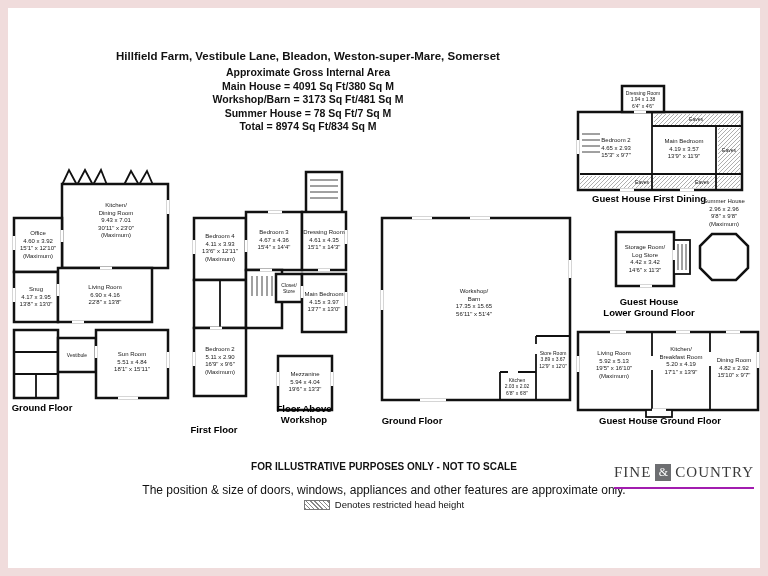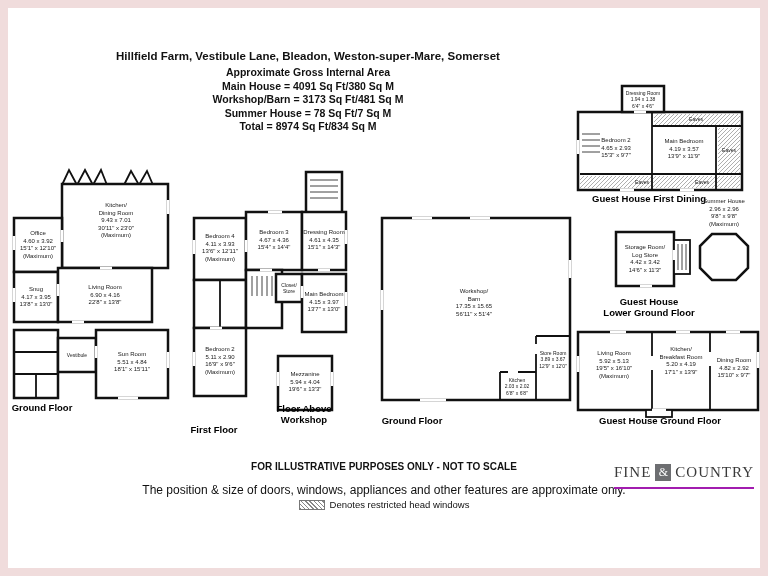--- a/index.html
+++ b/index.html
@@ -310,21 +310,21 @@
 17'1" x 13'9"</div>
   <div class="rlabel" style="left:734px;top:368px">Dining Room
 4.82 x 2.92
 15'10" x 9'7"</div>
   <div class="ftitle" style="left:660px;top:420px">Guest House Ground Floor</div>
 
   <div class="footer">
     <div class="f1">FOR ILLUSTRATIVE PURPOSES ONLY - NOT TO SCALE</div>
     <div class="f2">The position &amp; size of doors, windows, appliances and other features are approximate only.</div>
     <div class="f3">
-      <span class="hatch-chip"></span><span>Denotes restricted head windows</span>
+      <span class="hatch-chip"></span><span>Denotes restricted head height</span>
     </div>
   </div>
 
   <div class="logo">
     <div class="logo-row">
       <span class="logo-word">FINE</span>
       <span class="logo-amp">&amp;</span>
       <span class="logo-word">COUNTRY</span>
     </div>
   </div>

